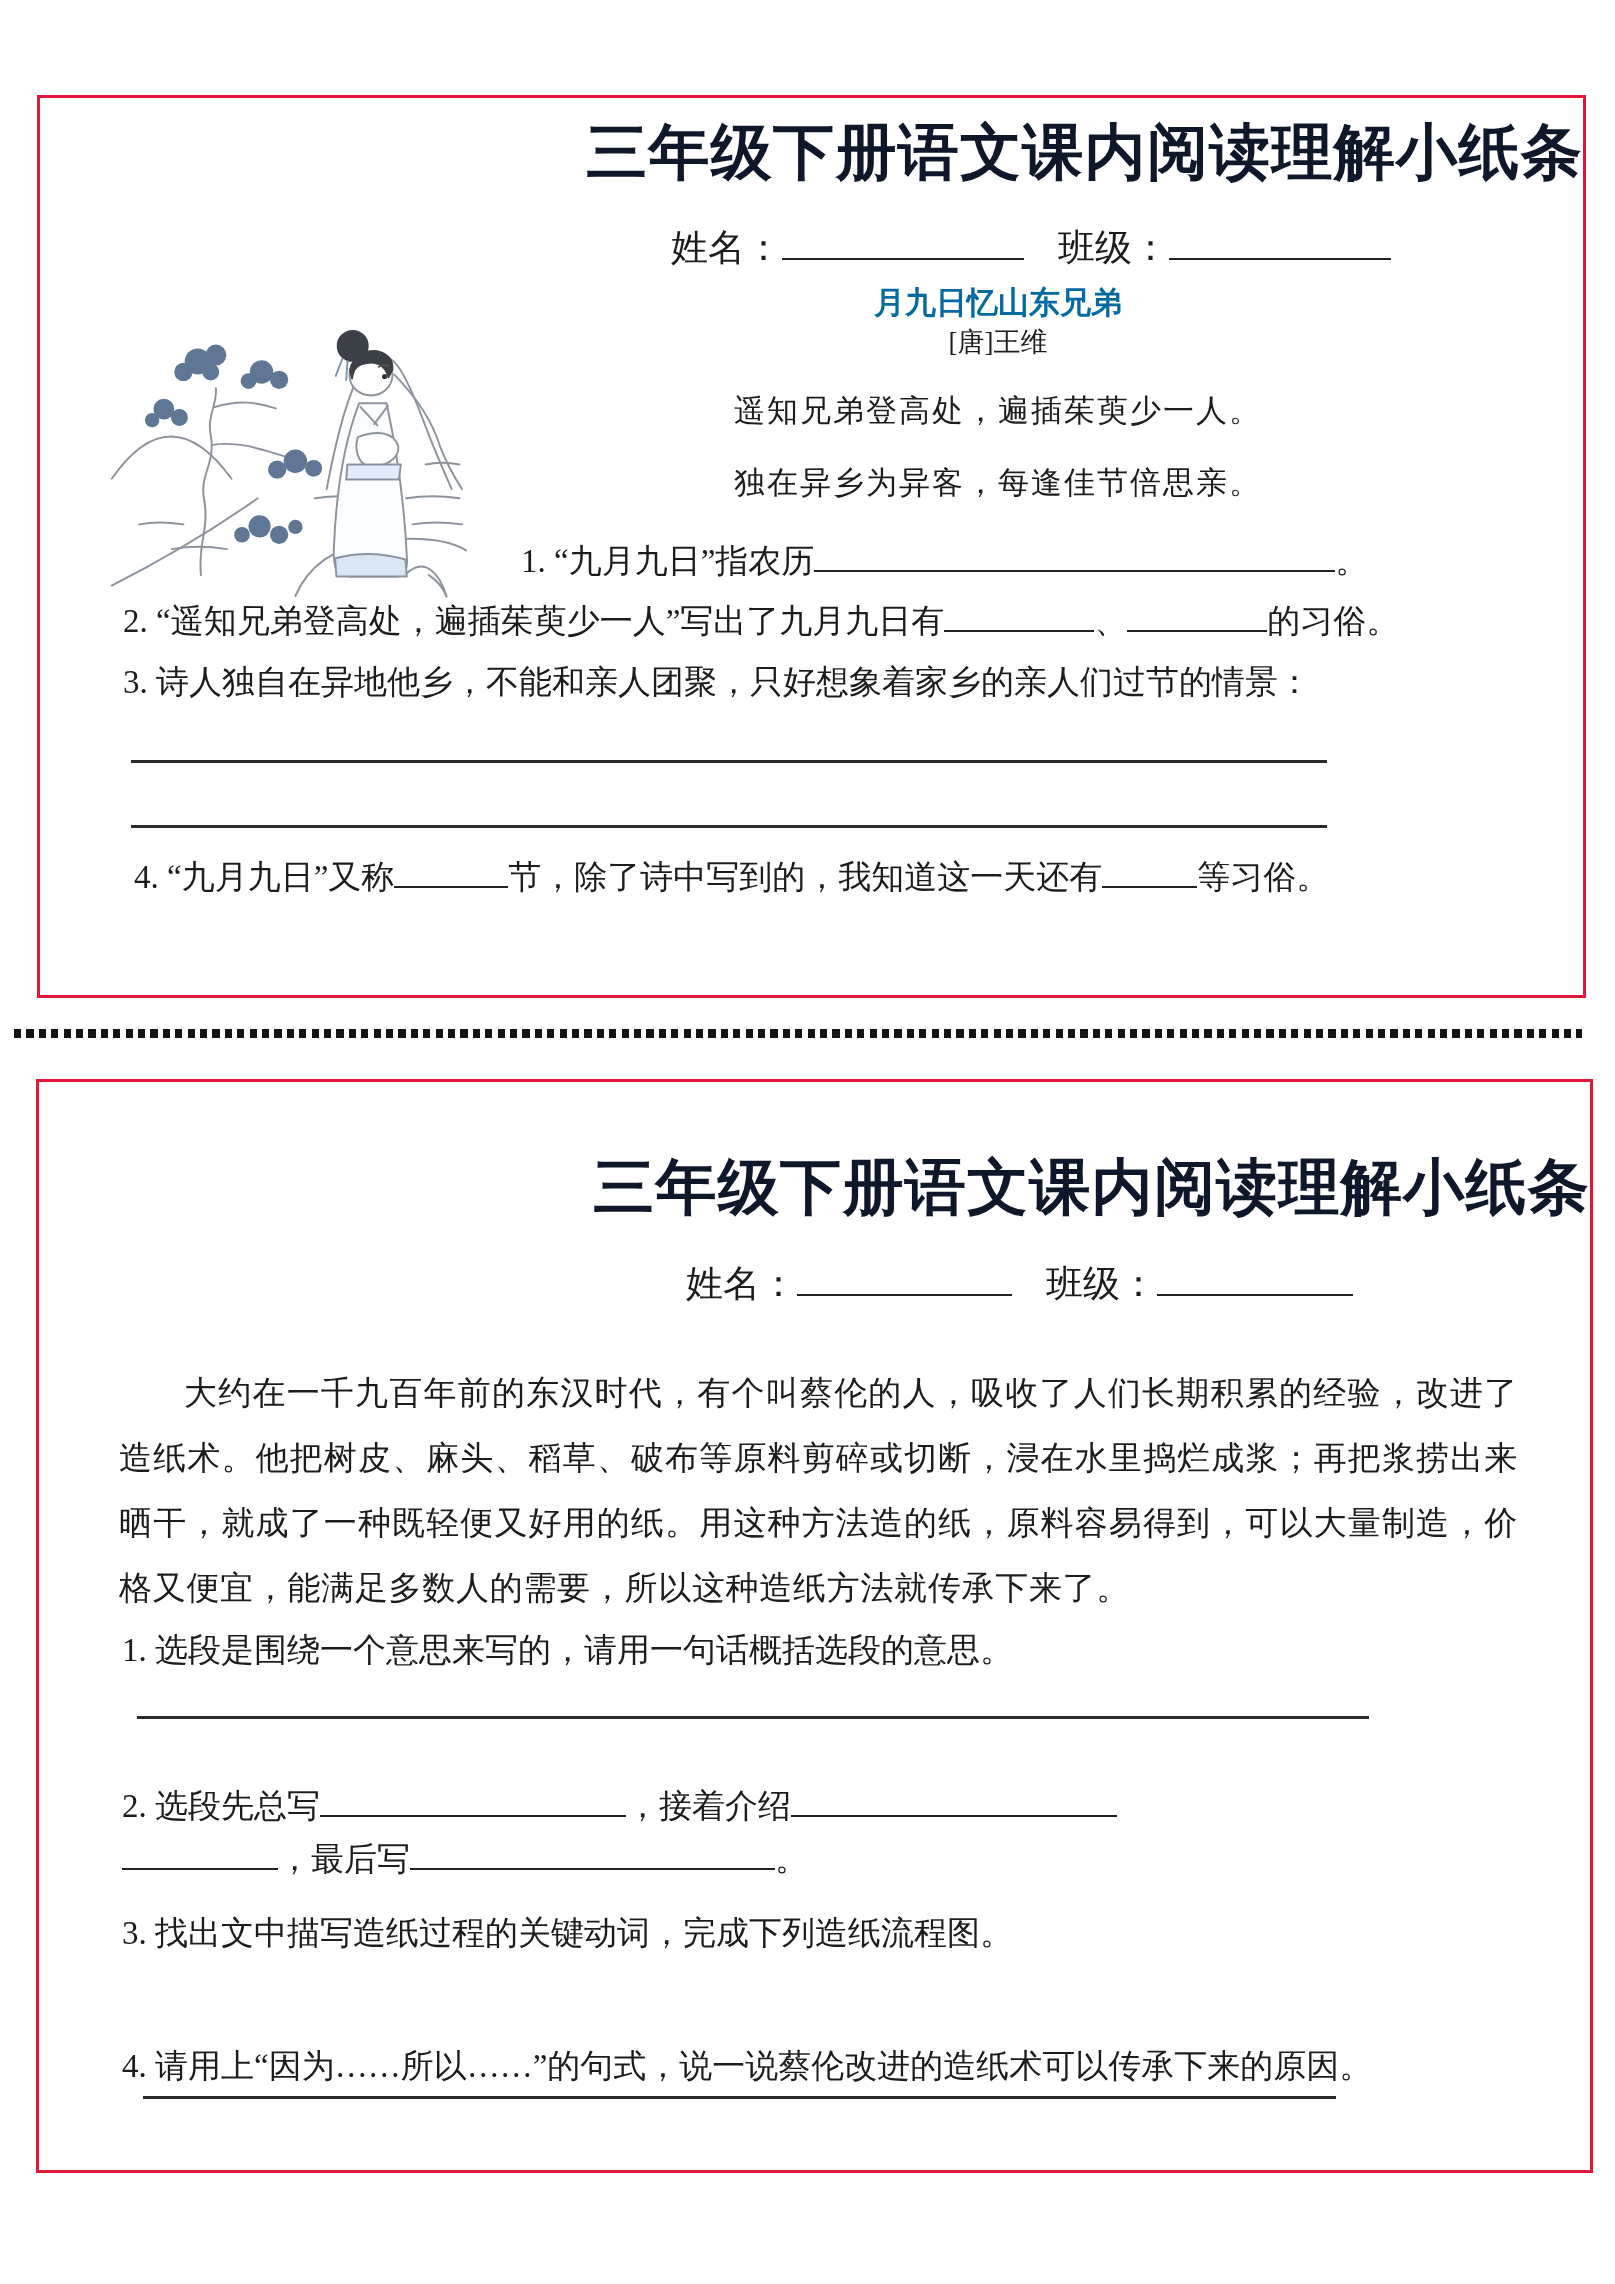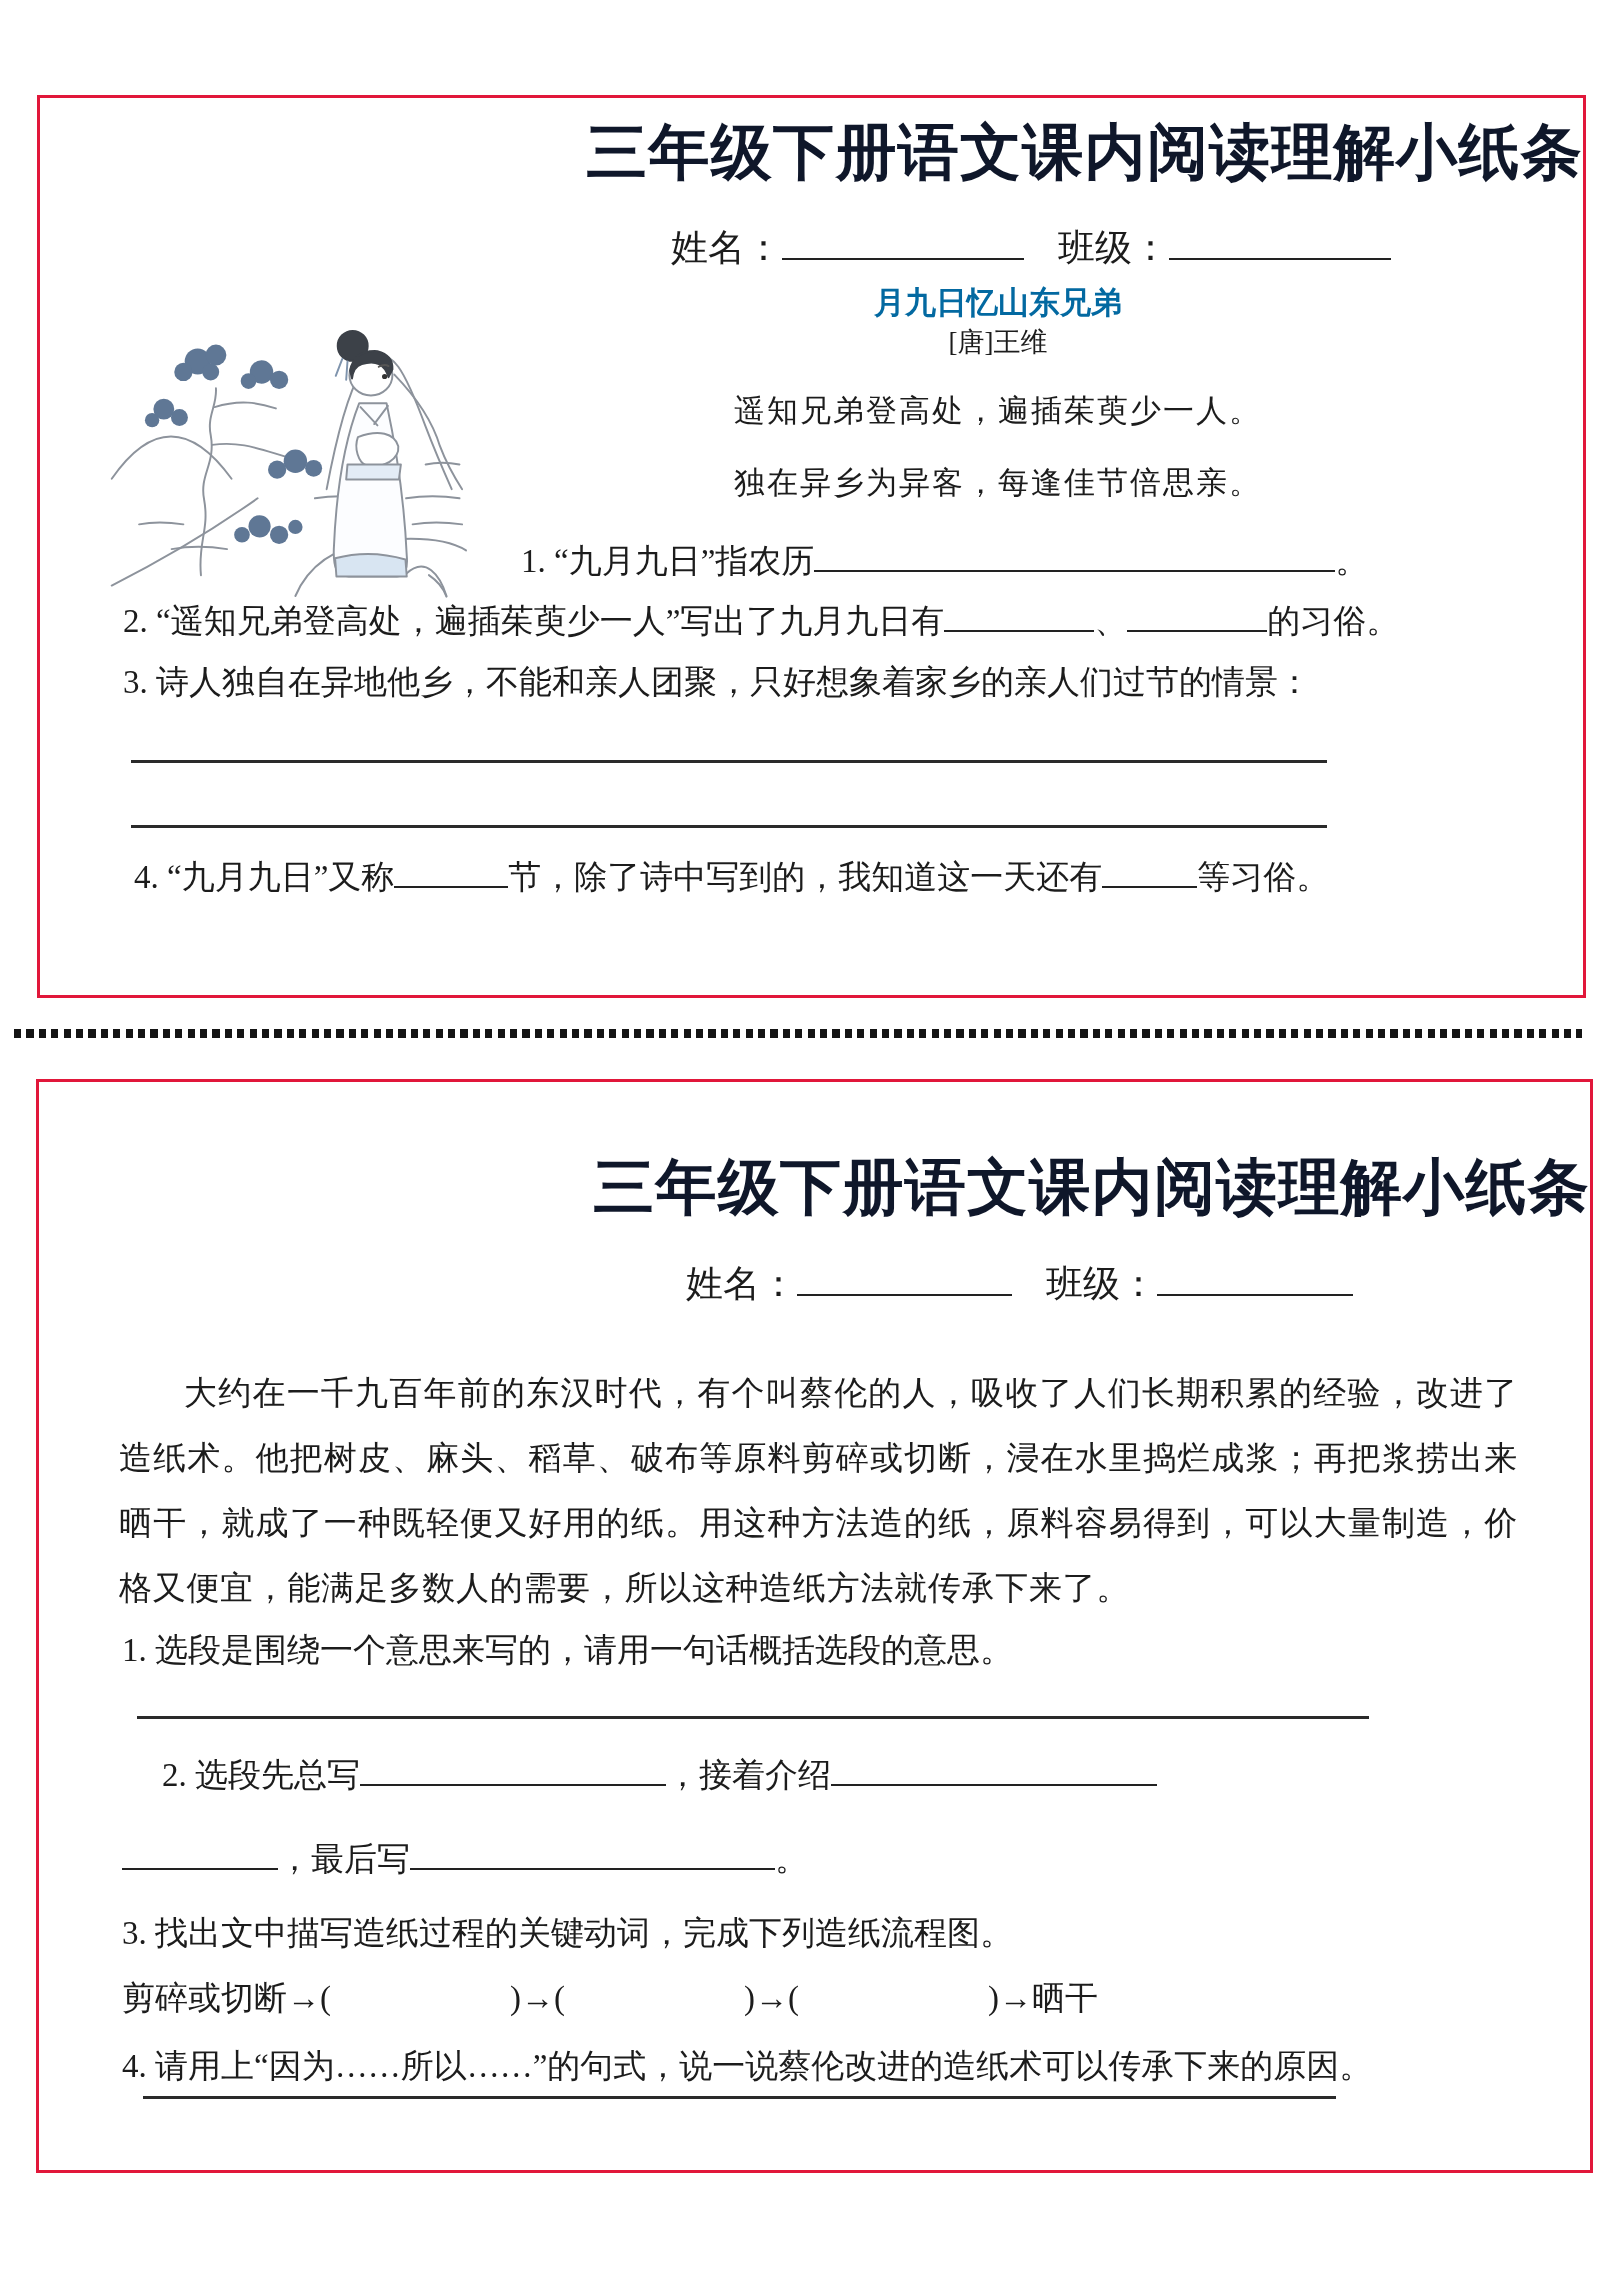--- a/index.html
+++ b/index.html
@@ -50,21 +50,21 @@
   .answer-line{position:absolute;border-bottom:3.9px solid #2a2a2a;height:0;}
   .s1-line1{top:662px;left:91px;width:1196px;}
   .s1-line2{top:727px;left:91px;width:1196px;}
   .s2-passage{
     position:absolute;top:279px;left:80px;width:1399px;
     font-size:33px;line-height:65px;text-indent:65px;text-align:justify;
     letter-spacing:0.7px;
   }
   .s2-q1{top:546px;left:83px;}
   .s2-line1{top:634px;left:98px;width:1232px;}
-  .s2-q2a{top:671px;left:83px;margin-left:40px;}
+  .s2-q2a{top:702px;left:83px;}
   .s2-q2b{top:755px;left:83px;}
   .s2-q3{top:829px;left:83px;}
   .s2-flow{top:894px;left:83px;}
   .s2-q4{top:962px;left:83px;}
   .s2-line2{top:1014px;left:104px;width:1193px;}
 </style>
 </head>
 <body>
 
 <div class="sheet" id="sheet1">
@@ -181,23 +181,20 @@
     <span>2. 选段先总写</span><span class="blank w470"></span><span>，接着介绍</span><span class="blank w500"></span>
   </div>
   <div class="q s2-q2b">
     <span class="blank w240"></span><span>，最后写</span><span class="blank w560"></span><span>。</span>
   </div>
 
   <div class="q s2-q3">
     <span>3. 找出文中描写造纸过程的关键动词，完成下列造纸流程图。</span>
   </div>
 
-  <div class="q s2-flow">
-    <span>剪碎或切断→(</span><span class="gap w275" style="width:179px"></span><span>)→(</span><span class="gap" style="width:179px"></span><span>)→(</span><span class="gap" style="width:189px"></span><span>)→晒干</span>
-  </div>
 
   <div class="q s2-q4">
     <span>4. 请用上“因为……所以……”的句式，说一说蔡伦改进的造纸术可以传承下来的原因。</span>
   </div>
 
   <div class="answer-line s2-line2"></div>
 </div>
 
 
 </body></html>

